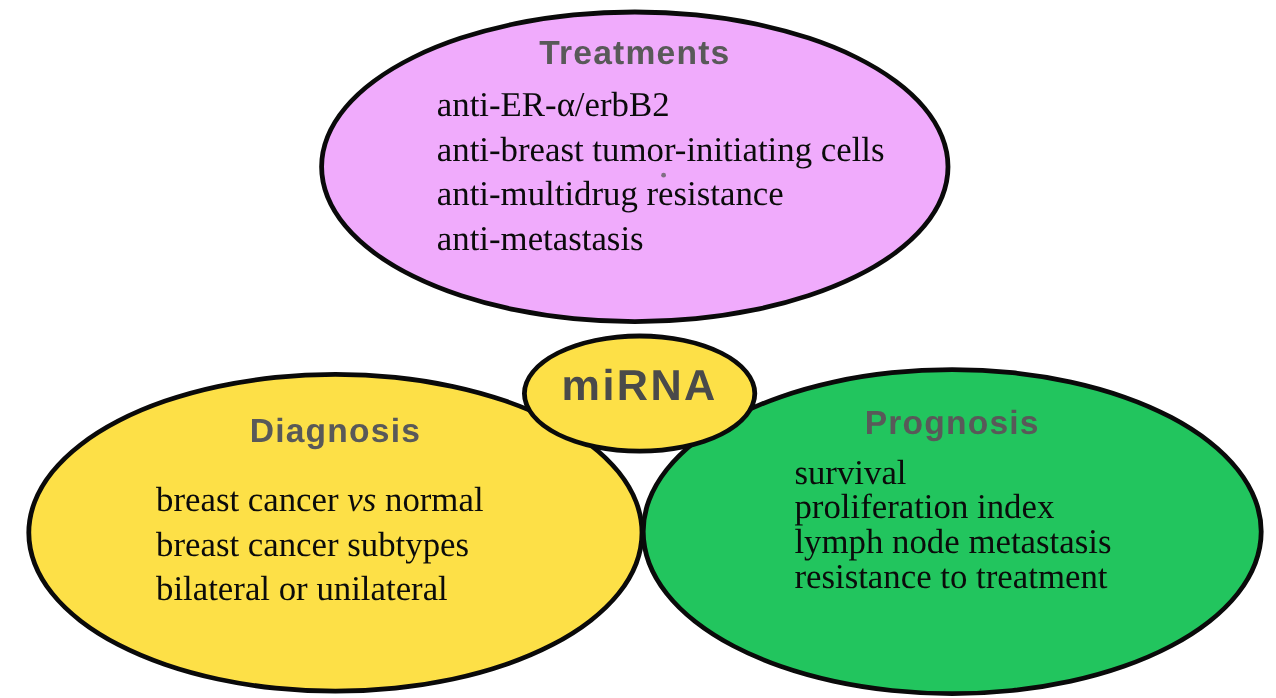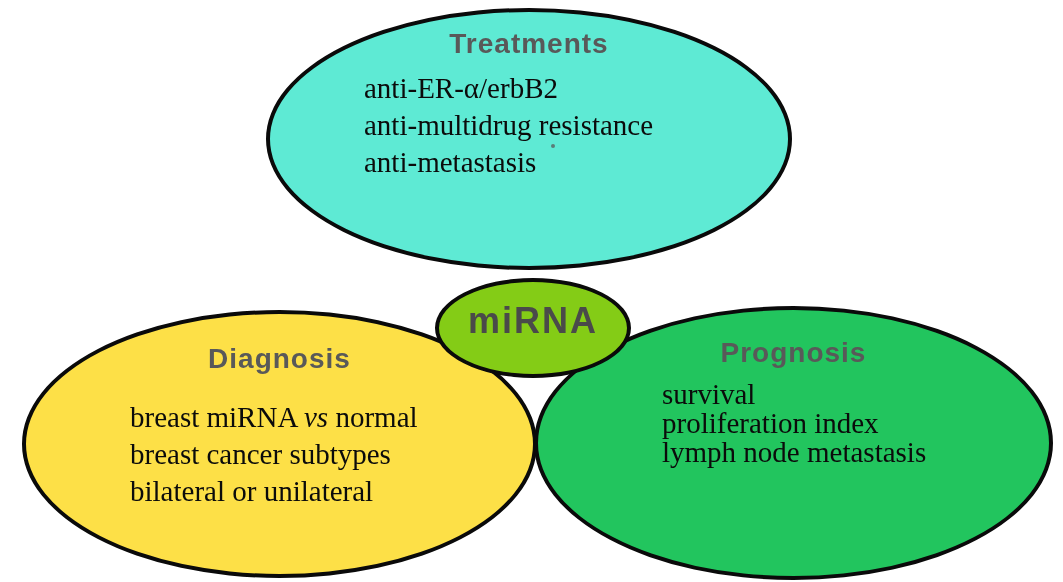--- a/index.html
+++ b/index.html
@@ -63,46 +63,48 @@
     background: #5a5a5a;
     opacity: 0.75;
     z-index: 2;
   }
 </style>
 </head>
 <body>
 
 <div class="stage">
 
-  <div class="ellipse el-treatments t-treatments" style="background: #5eead4;">
+  <div class="ellipse el-treatments t-treatments" style="background: #f0abfc;">
     <div class="node-title">Treatments</div>
     <div class="items items-treatments">
       <div>anti-ER-α/erbB2</div>
+      <div>anti-breast tumor-initiating cells</div>
       <div>anti-multidrug resistance</div>
       <div>anti-metastasis</div>
     </div>
   </div>
 
   <div class="stray-dot"></div>
 
   <div class="ellipse el-diagnosis t-diagnosis" style="background: #fde047;">
     <div class="node-title">Diagnosis</div>
     <div class="items items-diagnosis">
-      <div><span>breast miRNA </span><span class="italic">vs</span><span> normal</span></div>
+      <div><span>breast cancer </span><span class="italic">vs</span><span> normal</span></div>
       <div>breast cancer subtypes</div>
       <div>bilateral or unilateral</div>
     </div>
   </div>
 
   <div class="ellipse el-prognosis t-prognosis" style="background: #22c55e;">
     <div class="node-title">Prognosis</div>
     <div class="items items-prognosis">
       <div>survival</div>
       <div>proliferation index</div>
       <div>lymph node metastasis</div>
+      <div>resistance to treatment</div>
     </div>
   </div>
 
-  <div class="ellipse el-center" style="background: #84cc16;">
+  <div class="ellipse el-center" style="background: #fde047;">
     <div class="center-label">miRNA</div>
   </div>
 
 </div>
 
 </body></html>

